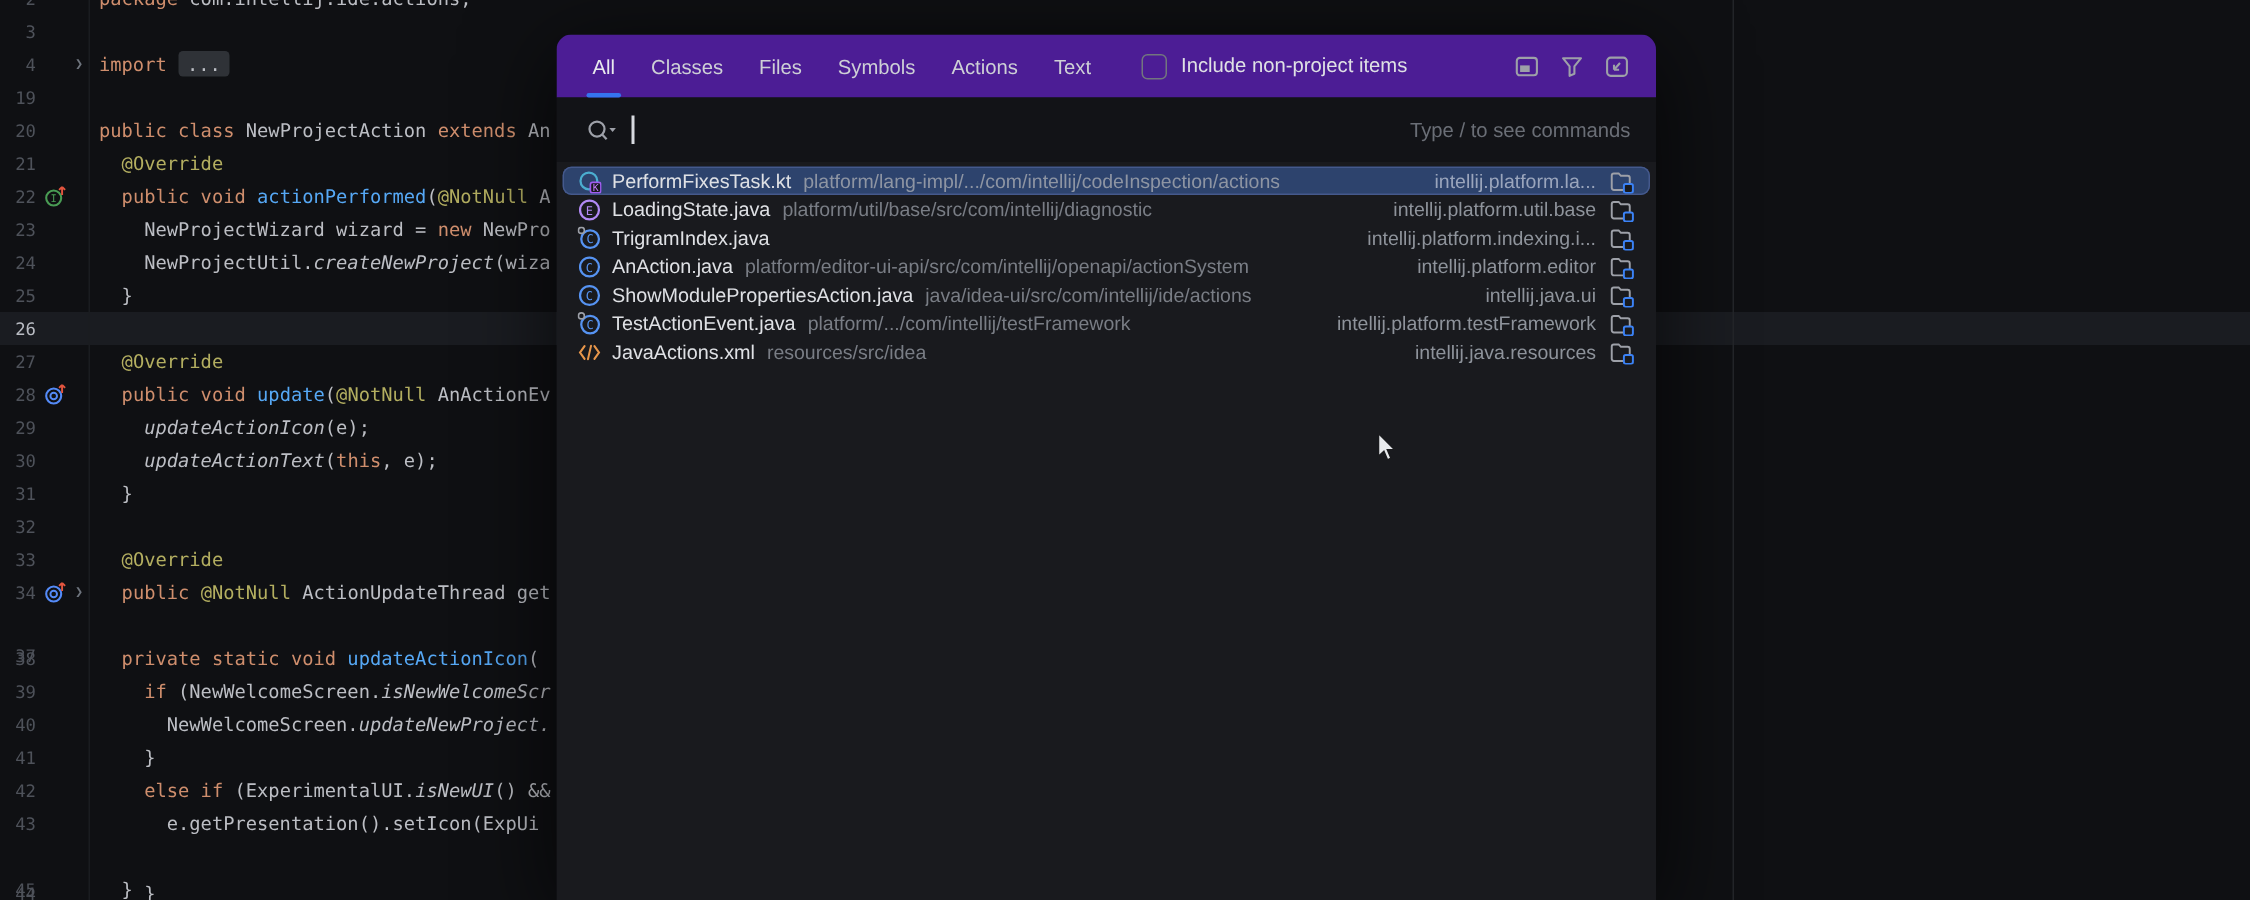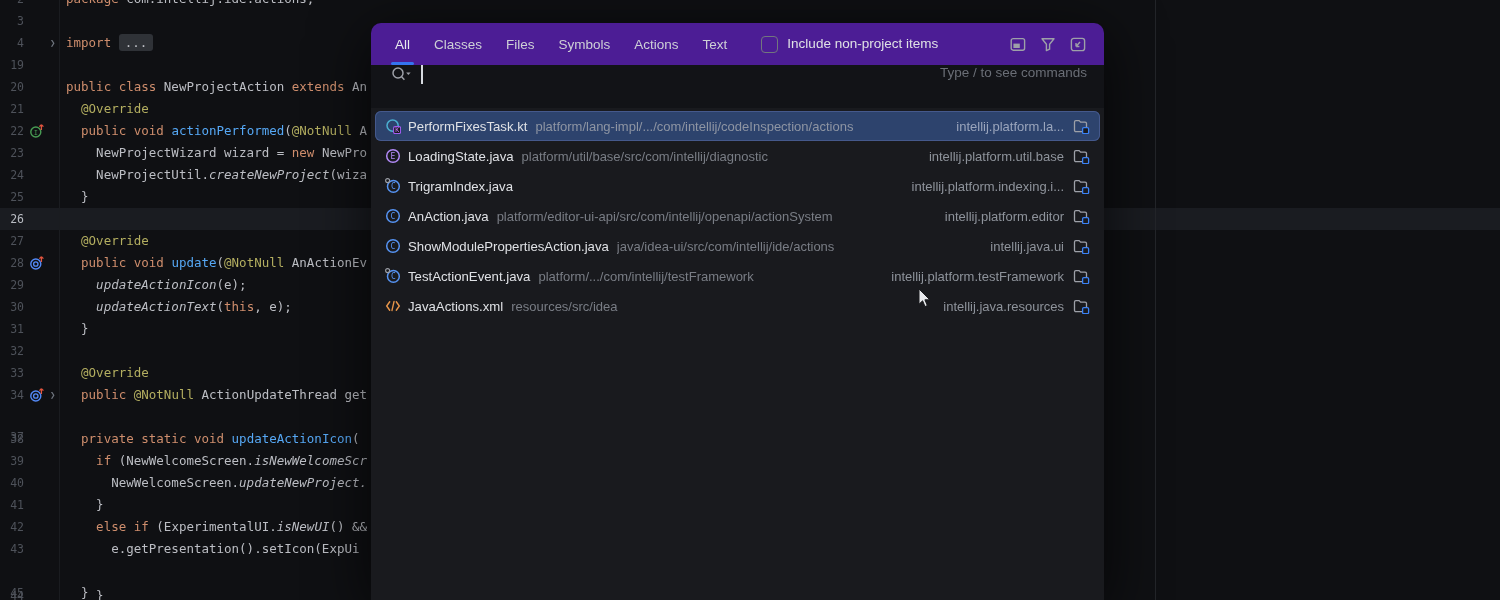--- a/index.html
+++ b/index.html
@@ -31,26 +31,26 @@
   .tab{position:relative;height:100%;display:flex;align-items:center;color:#CED0D6;
        font-size:13.5px;cursor:default;}
   .tab.active{color:#E8EAED;}
   .tab.active:after{content:"";position:absolute;left:-4px;right:-4px;bottom:0;height:3px;
        border-radius:2px;background:#3574F0;}
   .cb-wrap{display:flex;align-items:flex-start;margin-left:34px;gap:9px;}
   .cb{width:15px;height:15px;border:1.6px solid #72767E;border-radius:4px;background:transparent;}
   .cb-label{color:#DFE1E5;font-size:13.5px;}
   .hicons{margin-left:auto;display:flex;align-items:center;gap:13px;}
   .hicon{width:17px;height:17px;display:flex;align-items:center;justify-content:center;}
-  .searchrow{height:43px;flex:0 0 43px;background:#121317;display:flex;align-items:flex-start;
+  .searchrow{height:43px;flex:0 0 43px;background:#121317;display:flex;align-items:center;
              padding:0 17px 0 19px;}
   .caret{width:1.5px;height:19px;background:#D7DAE0;margin-left:9px;}
   .placeholder{margin-left:auto;color:#6A6E76;font-size:13.5px;}
   .results{flex:1;background:#191A1E;padding:3px 4px;}
-  .rrow{height:30px;border-radius:6px;display:flex;align-items:center;padding:0 10px;gap:7px;}
+  .rrow{height:19px;border-radius:6px;display:flex;align-items:center;padding:0 10px;gap:7px;}
   .rrow.selected{background:#2D436D;box-shadow:inset 0 0 0 1px #45598C;}
   .ricon{width:16px;height:16px;flex:0 0 16px;display:flex;align-items:center;justify-content:center;}
   .rname{color:#DFE1E5;font-size:13.2px;white-space:nowrap;}
   .rpath{color:#797D85;font-size:13px;white-space:nowrap;overflow:hidden;margin-left:1px;}
   .selected .rpath{color:#8E95A3;}
   .rmodule{margin-left:auto;color:#8E939B;font-size:13px;white-space:nowrap;padding-left:10px;}
   .selected .rmodule{color:#9AA5BC;}
   .rfolder{width:17px;height:16px;flex:0 0 17px;margin-left:2px;}
   
   .mouse{position:absolute;left:918px;top:288px;width:14px;height:21px;}

